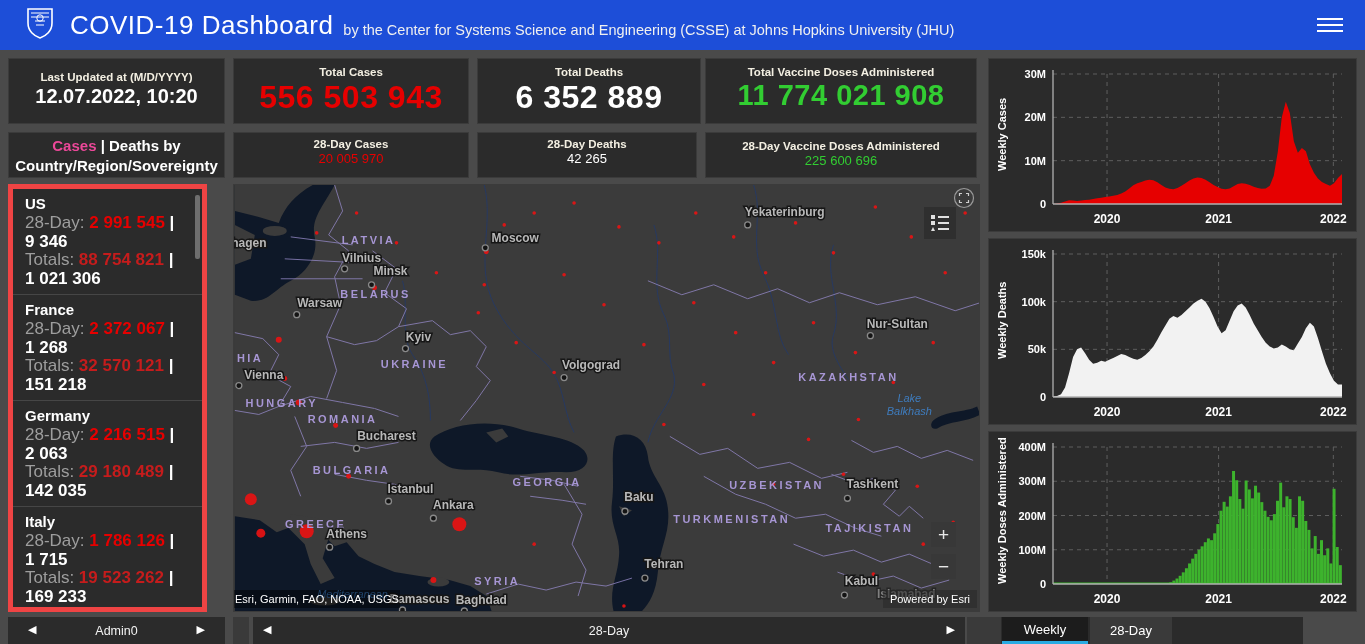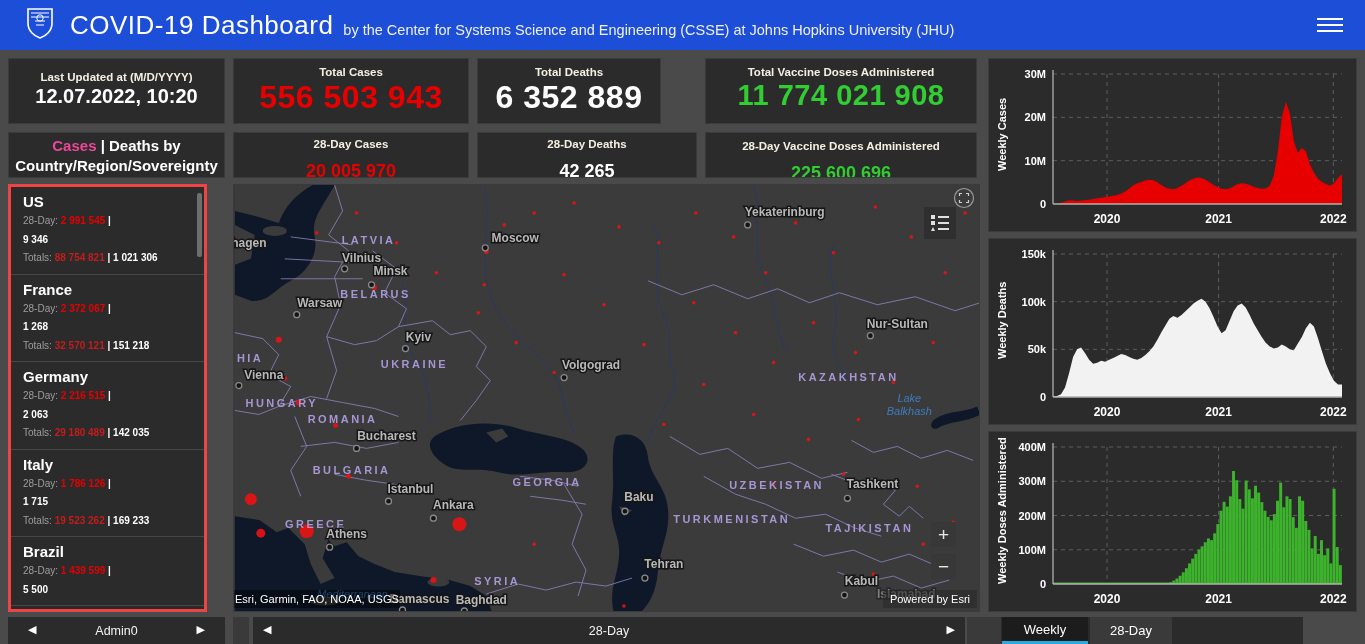--- a/index.html
+++ b/index.html
@@ -11,33 +11,33 @@
   .hdr .logo{margin-left:26px;flex:0 0 auto}
   .hdr .title{font-size:26px;font-weight:400;color:#fff;margin-left:16px;letter-spacing:.5px}
   .hdr .subtitle{font-size:14.5px;color:#f0f0f0;margin-left:10px;margin-top:9px}
   .hamburger{position:absolute;right:22px;top:14px;width:26px;height:22px;cursor:pointer}
   .hamburger span{display:block;height:2px;background:#fff;margin:4px 0}
   
   .card{position:absolute;background:#2b2b2b;border:1px solid #3b3b3b;box-sizing:border-box;
         text-align:center;overflow:hidden}
   .card .t{font-size:11.5px;font-weight:700;color:#f3efe2;margin-top:7px}
   .card .v1{font-size:32px;font-weight:700;margin-top:1px;letter-spacing:.5px}
-  .card .v2{font-size:18px;font-weight:700;margin-top:11px}
+  .card .v2{font-size:13px;font-weight:400;margin-top:1px}
   .vred{color:#e60000}.vwht{color:#fff}.vgrn{color:#32cd32}
   #card-last .t{margin-top:12px}
   #card-last .v{font-size:20px;font-weight:700;margin-top:2px}
   #card-lhead{padding-top:3px}
   #card-lhead .l1,#card-lhead .l2{font-size:15px;font-weight:700;line-height:20px}
   #card-lhead .cases{color:#ec4899}
   
   #country-list{position:absolute;left:8px;top:184px;width:199px;height:428px;background:#2b2b2b;
-        border:3px solid #ef4444;box-sizing:border-box;overflow:hidden}
+        border:5px solid #ef4444;box-sizing:border-box;overflow:hidden}
   .citem{padding:5px 10px 6px 12px;border-bottom:1px solid #464646;cursor:pointer}
   .cname{font-size:15px;font-weight:700;line-height:20px}
-  .cline{font-size:10px;font-weight:700;line-height:18.5px;overflow-wrap:anywhere}
+  .cline{font-size:17px;font-weight:700;line-height:18.5px;overflow-wrap:anywhere}
   .lbl{color:#9e9e9e;font-weight:400}
   .v-red{color:#e60000}.v-dred{color:#c51c1c}
   .sbar{position:absolute;right:2px;top:6px;width:5px;height:64px;background:#6e6e6e;border-radius:2px}
   
   #map{position:absolute;left:233px;top:184px;width:747px;height:428px;background:#3b3b3b;
        overflow:hidden;border:1px solid #3b3b3b;box-sizing:border-box;cursor:grab}
   #map svg.base{position:absolute;left:0;top:0}
   .map-btn{position:absolute;background:#383838;color:#e8e8e8;display:flex;align-items:center;
        justify-content:center;cursor:pointer}
   #btn-expand{right:3px;top:1px;width:24px;height:24px;background:transparent}
@@ -86,21 +86,21 @@
 </div>
 
 <div class="card" id="card-last" style="left:8px;top:58px;width:217px;height:66px">
   <div class="t">Last Updated at (M/D/YYYY)</div>
   <div class="v vwht">12.07.2022, 10:20</div>
 </div>
 <div class="card" style="left:233px;top:58px;width:236px;height:66px">
   <div class="t">Total Cases</div>
   <div class="v1 vred">556&nbsp;503&nbsp;943</div>
 </div>
-<div class="card" style="left:477px;top:58px;width:184px;height:66px">
+<div class="card" style="left:477px;top:58px;width:224px;height:66px">
   <div class="t">Total Deaths</div>
   <div class="v1 vwht">6&nbsp;352&nbsp;889</div>
 </div>
 <div class="card" style="left:705px;top:58px;width:272px;height:66px">
   <div class="t">Total Vaccine Doses Administered</div>
   <div class="v1 vgrn" style="font-size:29px">11&nbsp;774&nbsp;021&nbsp;908</div>
 </div>
 
 <div class="card" id="card-lhead" style="left:8px;top:132px;width:217px;height:46px">
   <div class="l1"><span class="cases">Cases</span><span>&nbsp;| Deaths by</span></div>

